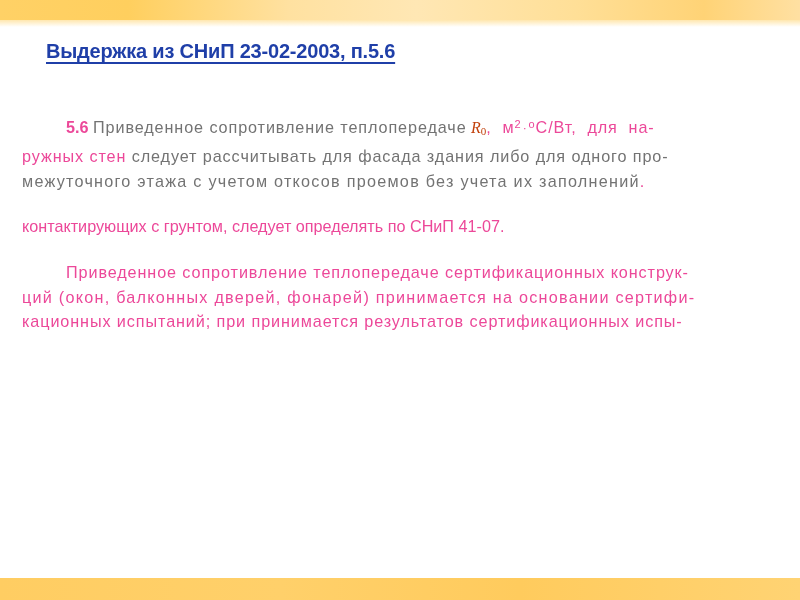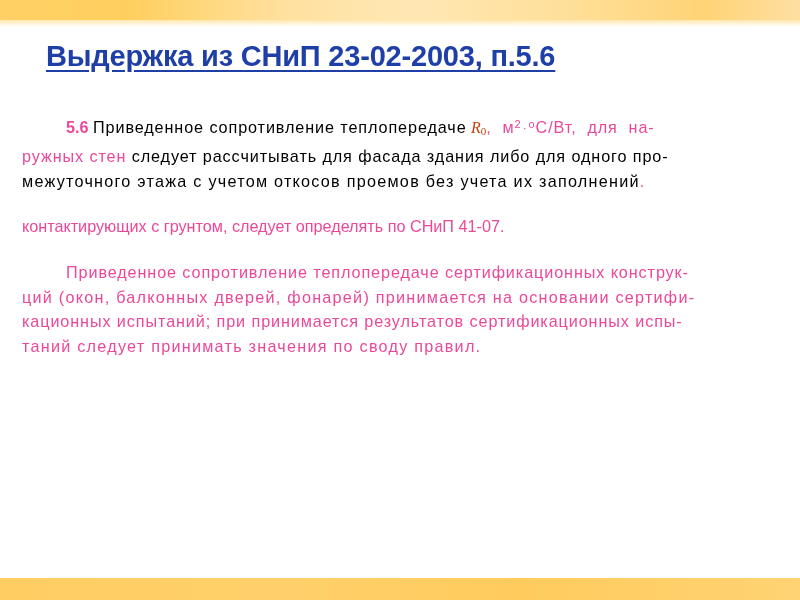--- a/index.html
+++ b/index.html
@@ -59,21 +59,21 @@
         #ffc95a 80%,
         #ffcf68 100%);
     background: linear-gradient(90deg,#ffcd62 0%, #ffd06a 35%, #ffcb5d 65%, #ffd373 100%);
   }
 
   
   .title {
     position: absolute;
     left: 46px;
     top: 40px;
-    font-size: 29px;
+    font-size: 20px;
     font-weight: bold;
     color: #1f3fa8;
     text-decoration: underline;
     text-underline-offset: 4px;
     letter-spacing: -0.2px;
     white-space: nowrap;
   }
 
   
   .body-block {
@@ -95,21 +95,21 @@
     margin-top: 21px;
   }
   .line {
     display: block;
     white-space: nowrap;
   }
   
   .line.indent {
     padding-left: 44px;
   }
-  .red   { color: #000000; }
+  .red   { color: #737373; }
   .black { color: #ec4899; }
   .bold  { font-weight: bold; }
 
   .sp-wide { letter-spacing: 0.9px; }
   .sp-mid { letter-spacing: 1.25px; }
 
   
   .math-r {
     font-family: "Liberation Serif", serif;
     font-style: italic;
@@ -155,20 +155,19 @@
     </div>
 
     <div class="para">
       <span class="line"><span class="black">контактирующих с грунтом, следует определять по СНиП 41-07.</span></span>
     </div>
 
     <div class="para">
       <span class="line indent"><span class="black sp-wide">Приведенное  сопротивление  теплопередаче  сертификационных  конструк-</span></span>
       <span class="line"><span class="black sp-mid">ций (окон, балконных дверей, фонарей) принимается на основании сертифи-</span></span>
       <span class="line"><span class="black sp-wide">кационных  испытаний;  при  принимается  результатов  сертификационных  испы-</span></span>
-      <span class="line"><span class="black sp-mid">таний следует принимать значения по своду правил.</span></span>
     </div>
 
   </div>
 
   <div class="bar-bottom"></div>
 
 </div>
 
 </body></html>

